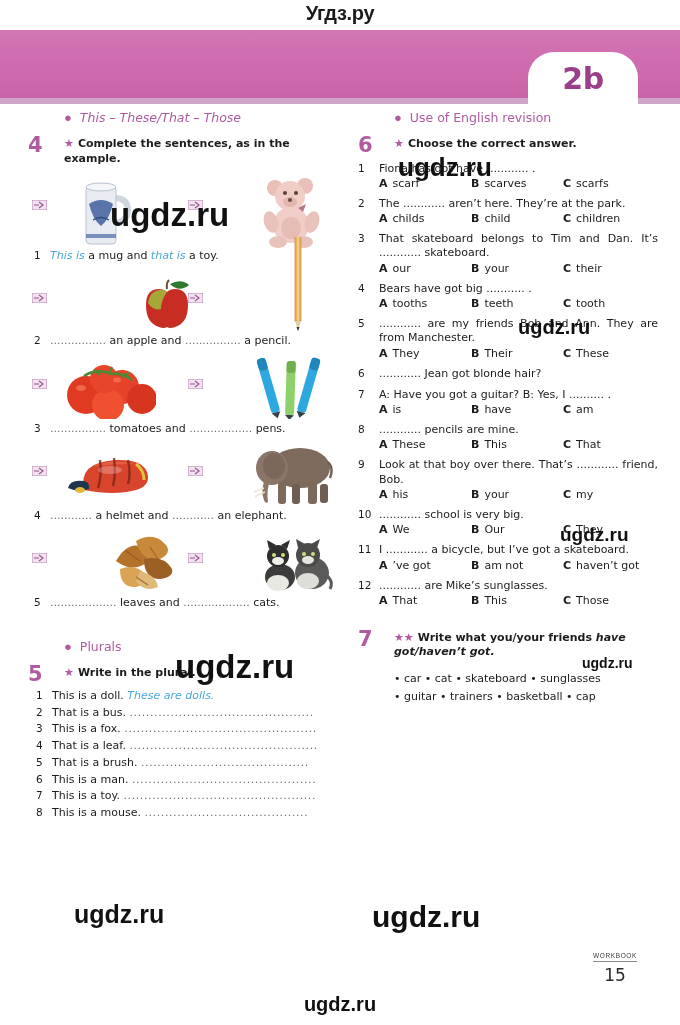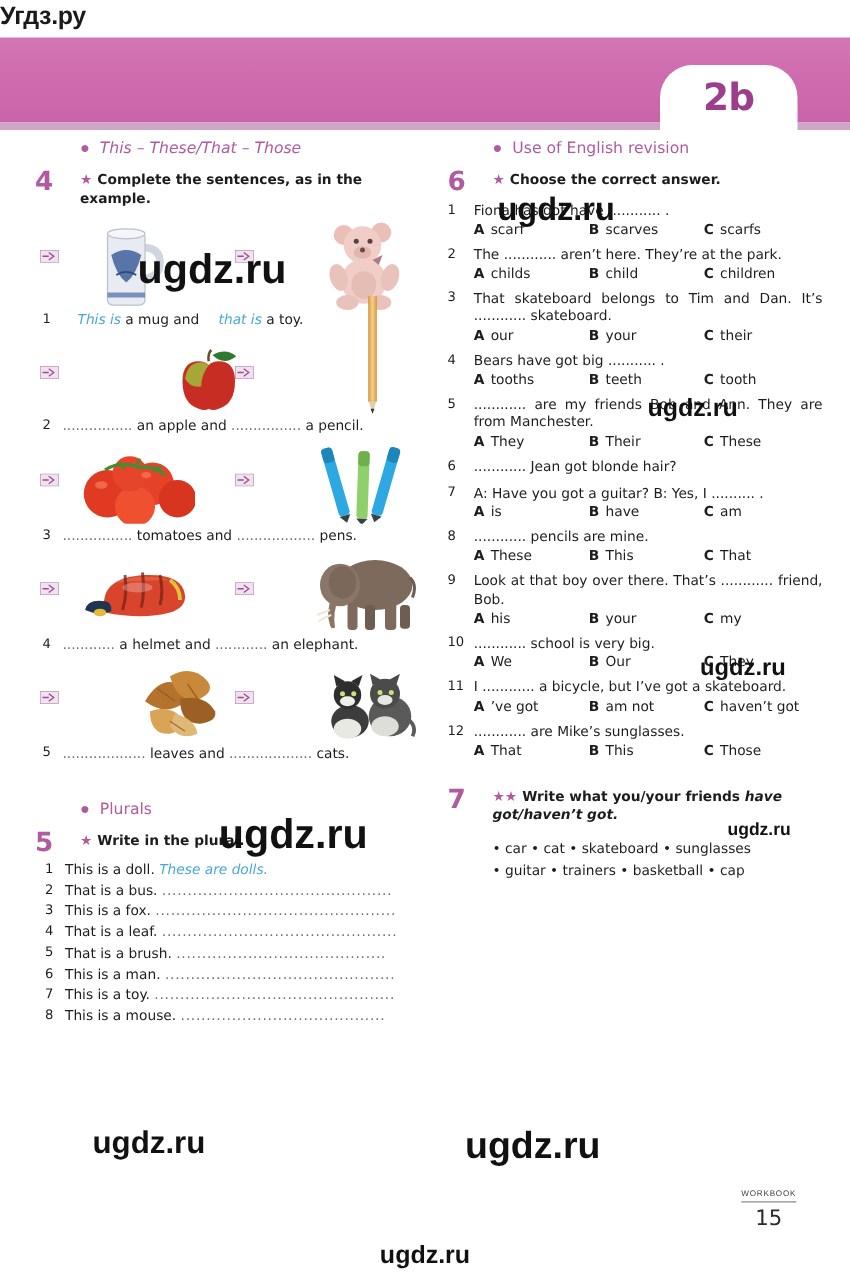--- a/index.html
+++ b/index.html
@@ -10,21 +10,21 @@
   body {
     width: 680px; height: 1025px;
     position: relative;
     font-family: "Liberation Sans", sans-serif;
     overflow: hidden;
   }
 
   
   .site-wm-top {
     position: absolute; top: 2px; left: 0; width: 680px;
-    text-align: left;
+    text-align: center;
     font-family: "Liberation Sans", sans-serif;
     font-weight: bold;
     font-size: 20px;
     color: #1a1a1a;
     letter-spacing: -0.3px;
   }
 
   
   .header-band {
     position: absolute; top: 30px; left: 0;
@@ -120,21 +120,21 @@
     font-size: 11px;
     color: #1c1c1c;
     padding-left: 22px;
     margin-top: 1px;
     line-height: 1.3;
   }
   .sent-line .n {
     position: absolute; left: 6px; top: 0;
     font-size: 10.5px; color: #1c1c1c;
   }
-  .sent-line .blue { color: #4aa8d8; font-style: italic; margin-left: 12px; }
+  .sent-line .blue { color: #4aa8d8; font-style: italic; }
 
   
   .plural-list {
     margin-top: 8px;
     padding-left: 6px;
   }
   .plural-item {
     position: relative;
     font-family: "DejaVu Sans", sans-serif;
     font-size: 11px;

